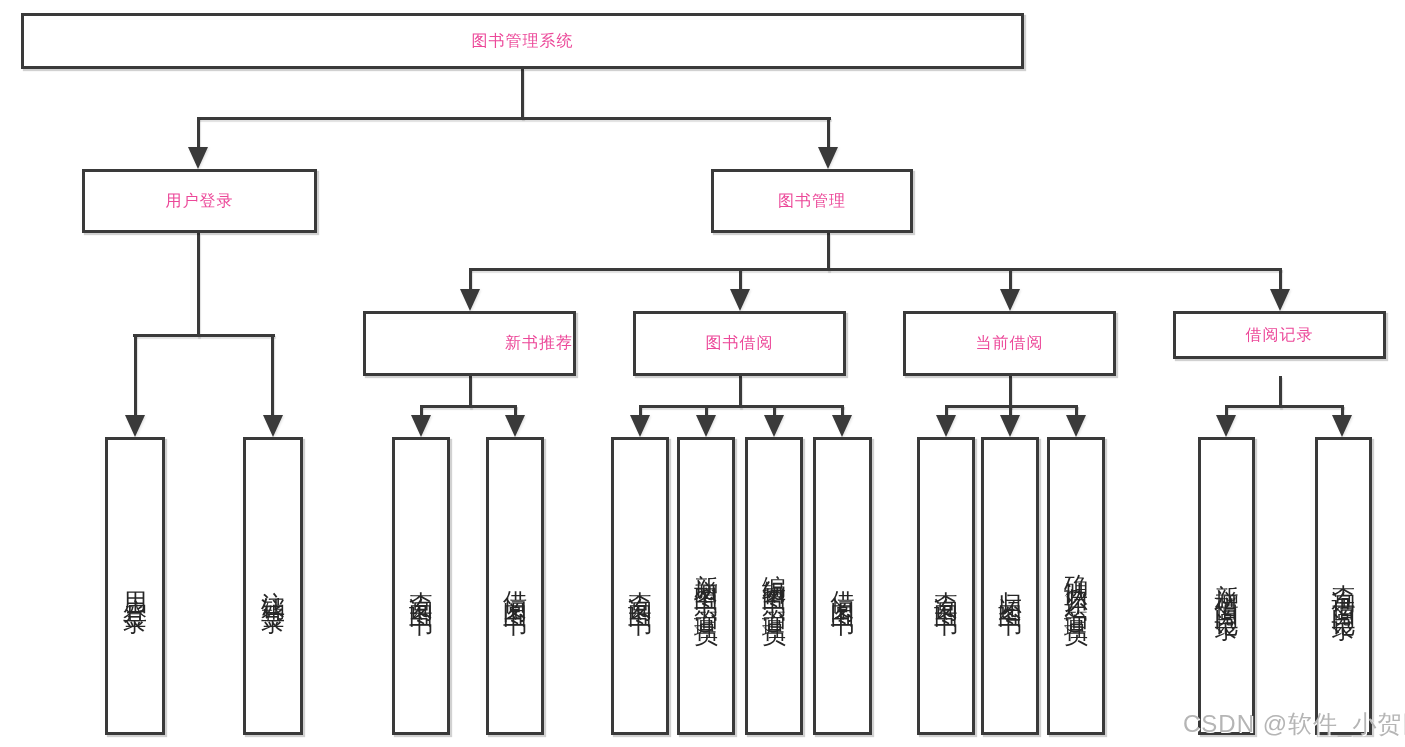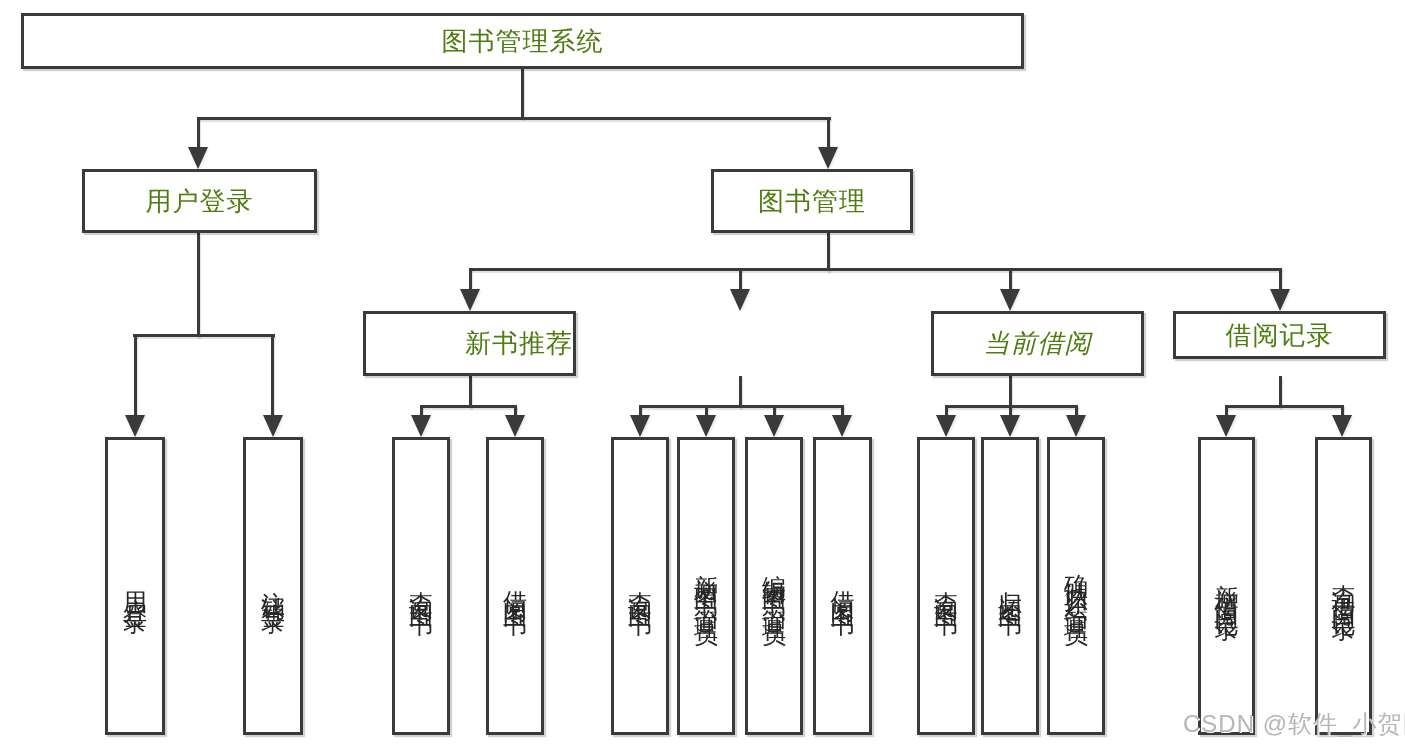--- a/index.html
+++ b/index.html
@@ -16,22 +16,22 @@
     box-sizing: border-box;
     background: #ffffff;
     border: 3px solid #3a3a3a;
     display: flex;
     align-items: center;
     justify-content: center;
     box-shadow: 2px 2px 1px rgba(0,0,0,0.18);
     z-index: 2;
   }
   .hlbl {
-    font-size: 26px;
-    color: #4d7c0f;
+    font-size: 16px;
+    color: #ec4899;
     letter-spacing: 1px;
     white-space: nowrap;
   }
   .vlbl {
     writing-mode: vertical-rl;
     text-orientation: mixed;
     font-size: 24px;
     color: #262626;
     letter-spacing: 7px;
     line-height: 1;
@@ -102,21 +102,24 @@
   <div class="line" style="left:1009px; top:268px; width:3px;   height:25px;"></div>
   <div class="line" style="left:1279px; top:268px; width:3px;   height:25px;"></div>
   <div class="arrow" style="left:460px;  top:289px;"></div>
   <div class="arrow" style="left:730px;  top:289px;"></div>
   <div class="arrow" style="left:1000px; top:289px;"></div>
   <div class="arrow" style="left:1270px; top:289px;"></div>
 
   <div class="box" style="left:363px; top:311px; width:213px; height:65px;justify-content:flex-end;">
     <span class="hlbl">新书推荐</span>
   </div>
-  <div class="box" style="left:931px; top:311px; width:213px; height:65px;font-style:italic;">
+  <div class="box" style="left:633px; top:311px; width:213px; height:65px;">
+    <span class="hlbl">图书借阅</span>
+  </div>
+  <div class="box" style="left:903px; top:311px; width:213px; height:65px;">
     <span class="hlbl">当前借阅</span>
   </div>
   <div class="box" style="left:1173px; top:311px; width:213px; height:48px;">
     <span class="hlbl">借阅记录</span>
   </div>
 
   <div class="line" style="left:469px; top:376px; width:3px;  height:32px;"></div>
   <div class="line" style="left:420px; top:405px; width:97px; height:3px;"></div>
   <div class="line" style="left:420px; top:405px; width:3px;  height:13px;"></div>
   <div class="line" style="left:514px; top:405px; width:3px;  height:13px;"></div>

